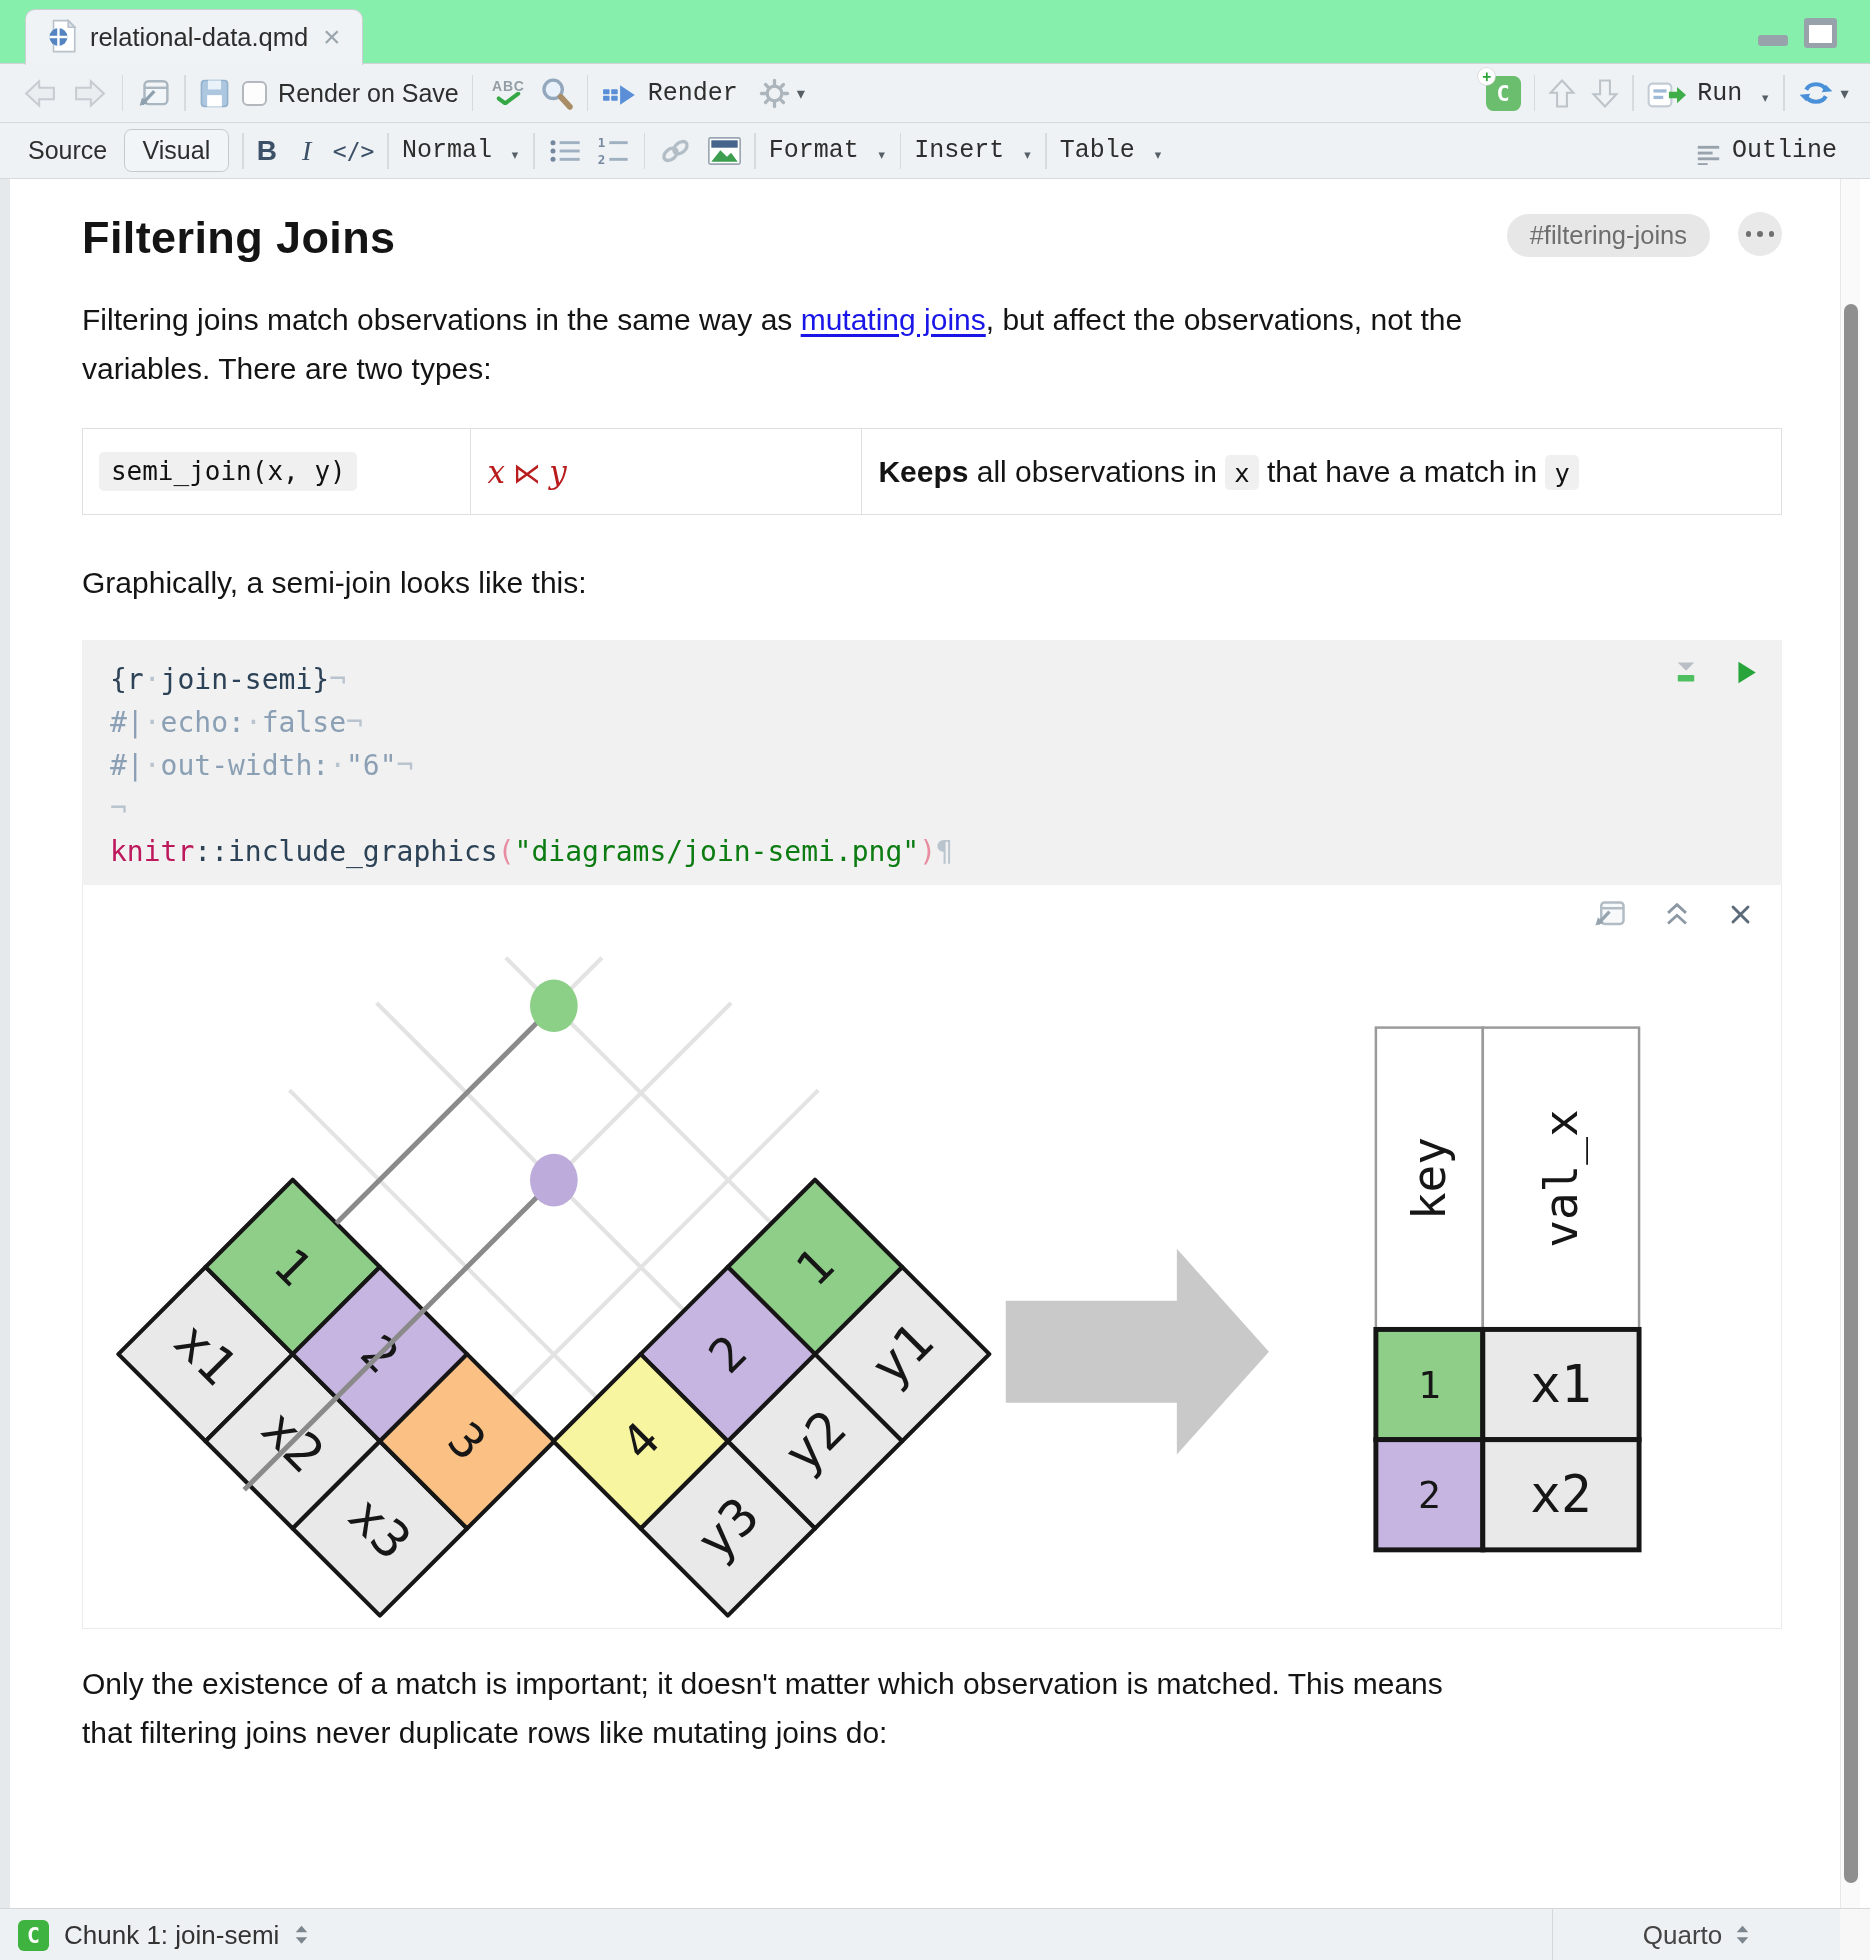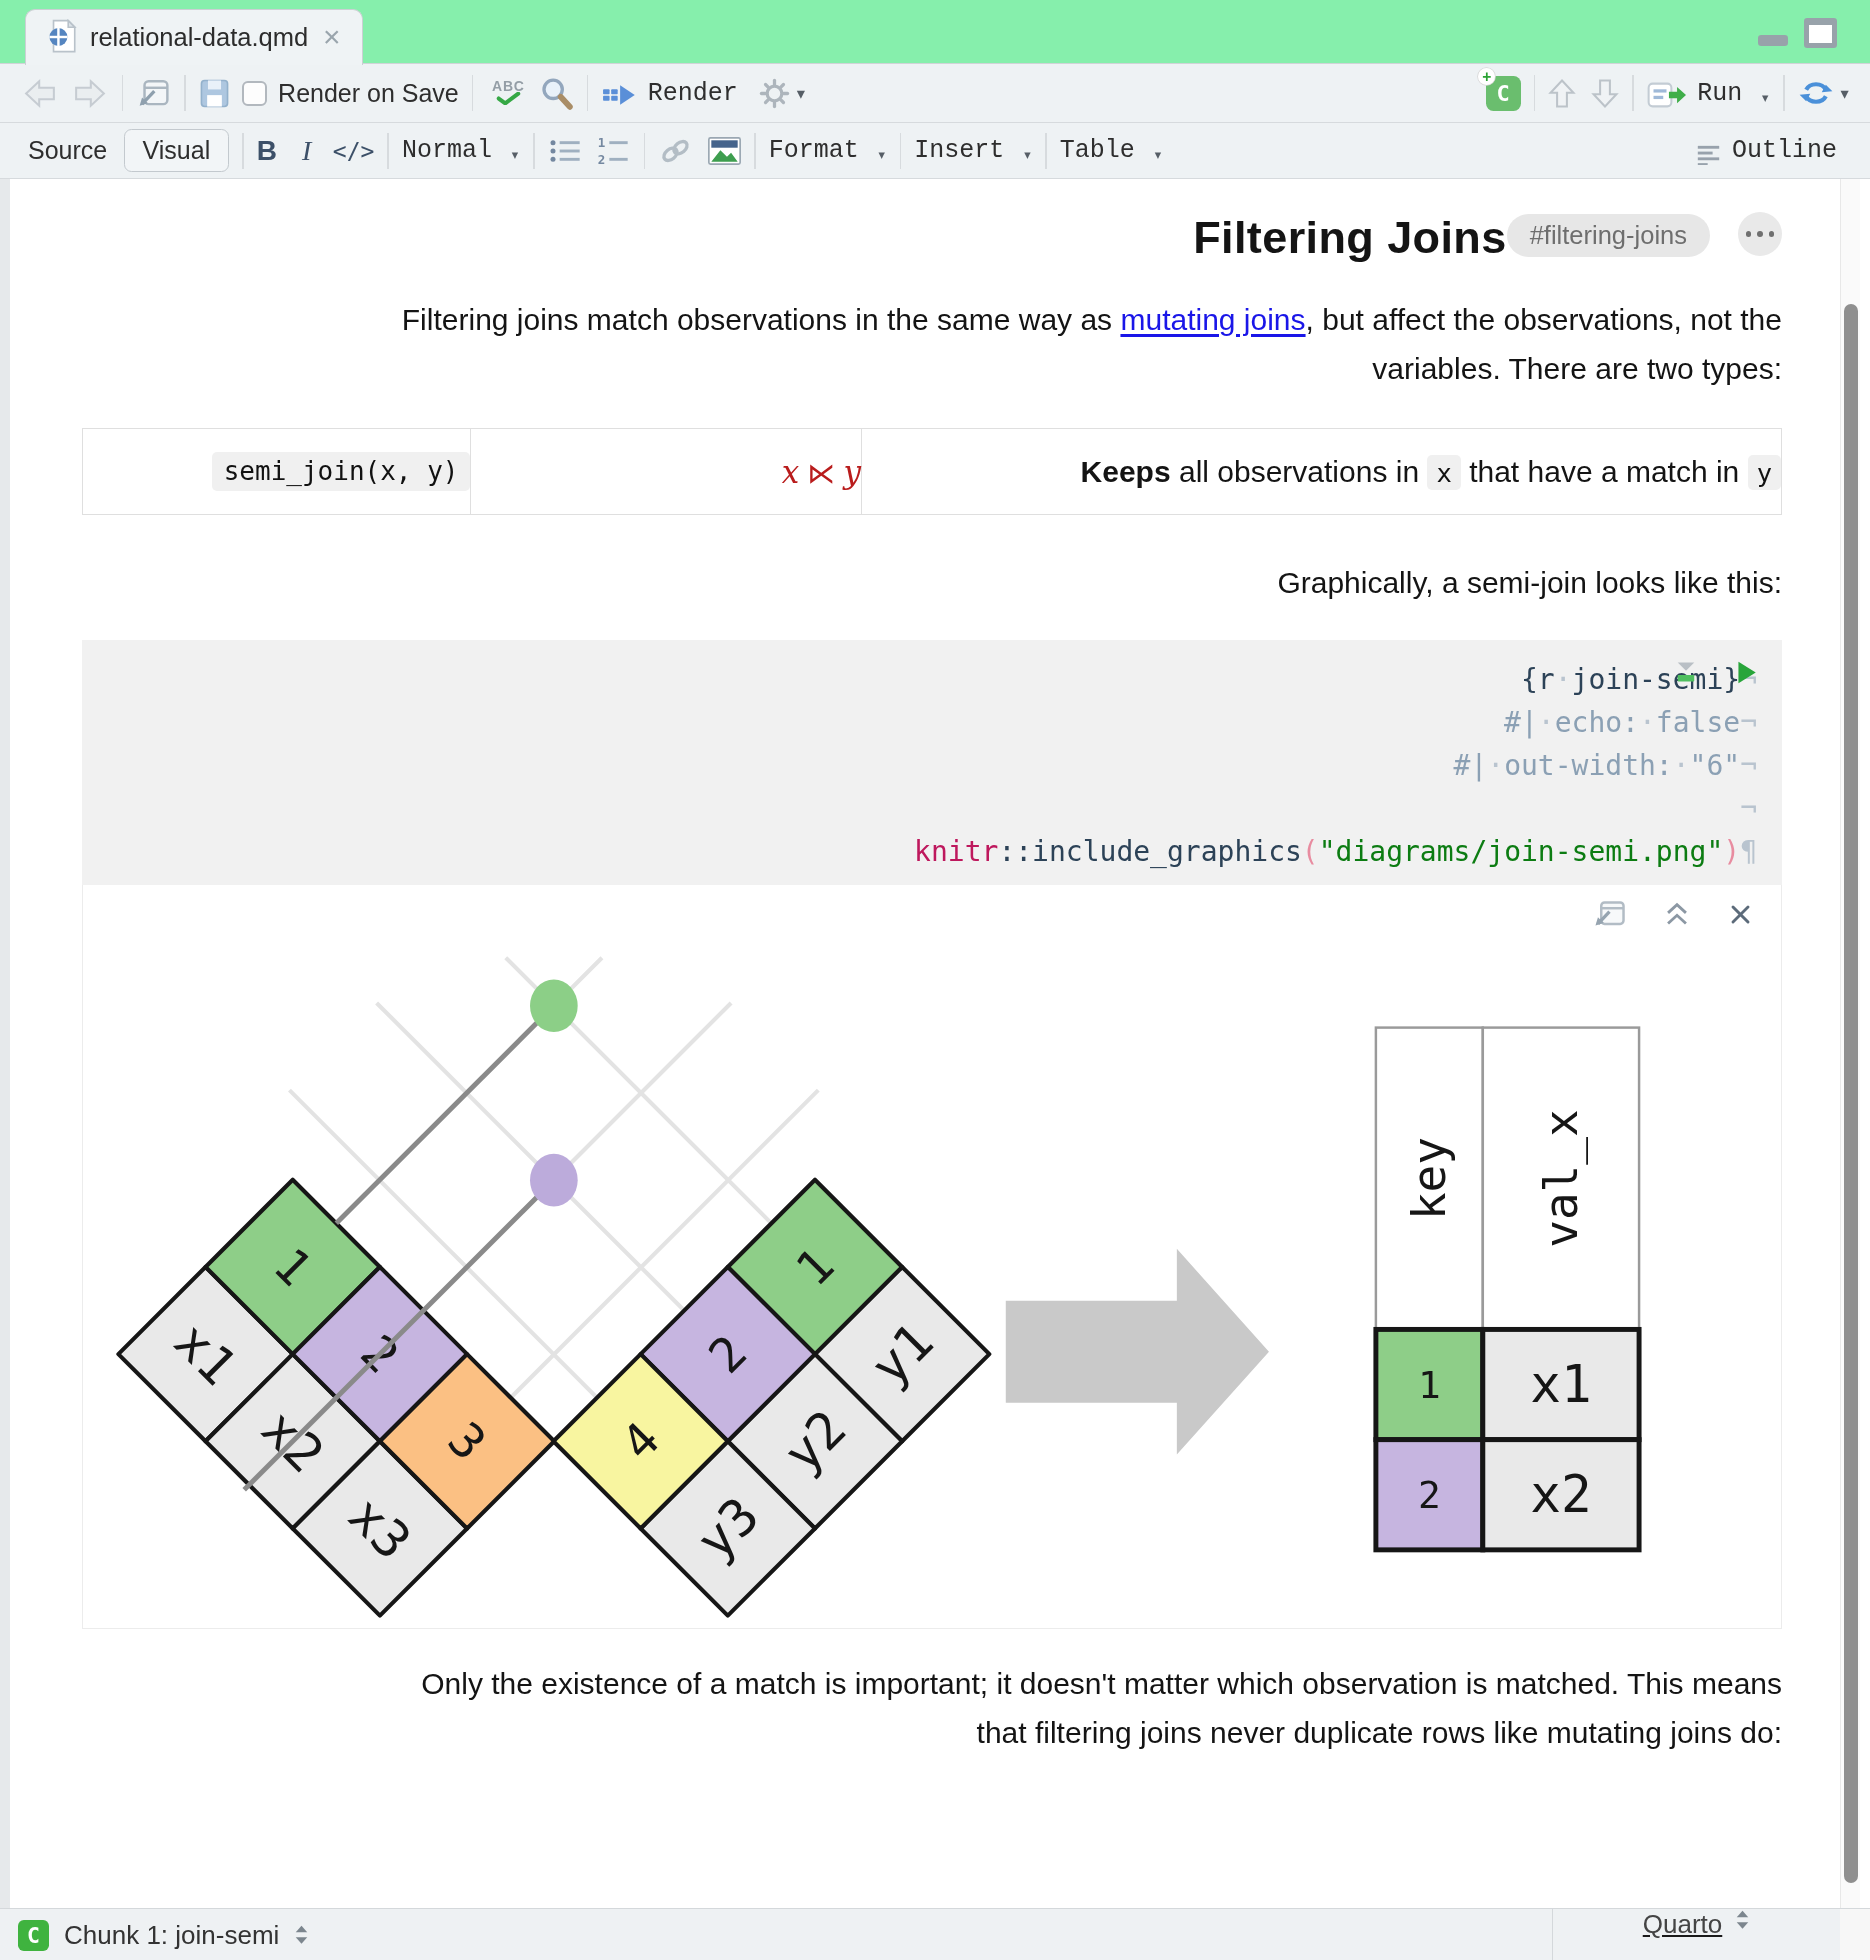--- a/index.html
+++ b/index.html
@@ -40,21 +40,21 @@
   .fmt-i { font-size:28px; font-style:italic; font-family:"Liberation Serif", serif; color:#3c5068; padding:0 5px; }
   .fmt-code { font-size:23px; font-family:"DejaVu Sans Mono", monospace; color:#3c5068; }
 
   .plusc { width:35px; height:35px; background:#6abe6e; border-radius:7.4px; position:relative; display:flex; align-items:center; justify-content:center; }
   .plusc-c { color:#fff; font-size:22px; font-weight:700; font-family:"DejaVu Sans Mono", monospace; }
   .plusc-badge { position:absolute; left:-7.4px; top:-7.4px; width:17.3px; height:17.3px; background:#fff; border-radius:50%;
                  color:#2ca335; font-size:15.6px; font-weight:800; line-height:17.3px; text-align:center; box-shadow:0 0 0 0.8px #d7d7d7; }
 
   
   .editor { flex:1; background:#fff; margin-left:10px; position:relative; overflow:hidden; }
-  .doc { padding:0 0 0 72px; width:1772px;text-align:right; }
+  .doc { padding:0 0 0 72px; width:1772px; }
   .heading-row { display:flex; align-items:flex-start; margin-top:33px; }
   h1.page-title { font-size:45px; font-weight:800; color:#141414; flex:1; letter-spacing:0.4px; }
   .anchor-badge { background:#e7e7e7; color:#6e6e6e; font-size:25.5px; border-radius:822px; padding:7.4px 23px; margin-top:1.6px; }
   .ellipsis-btn { width:44px; height:44px; background:#e9e9e9; border-radius:50%; margin-left:28px; display:flex; align-items:center; justify-content:center; gap:5.8px; }
   .ellipsis-btn i { width:5.8px; height:5.8px; background:#6f6f6f; border-radius:50%; }
 
   .para { font-size:30px; line-height:49px; color:#141414; margin-top:31px; }
   .doc-link { color:#1a16e8; text-decoration:underline; text-underline-offset:4.1px; }
 
   .join-table { border-collapse:collapse; width:100%; margin-top:35px; table-layout:fixed; }
@@ -82,21 +82,21 @@
   
   .scrollbar { position:absolute; top:0; right:10px; width:20px; height:100%; background:#fafafa; border-left:0.8px solid #e8e8e8; }
   .scroll-thumb { position:absolute; left:2.5px; top:125px; width:14px; height:1579px; background:#8f8f8f; border-radius:7.4px; }
 
   
   .statusbar { height:53px; background:#eef1f3; border-top:1.6px solid #d4d8db; display:flex; align-items:center; }
   .status-left { display:flex; align-items:center; gap:15px; padding-left:18px; flex:1; }
   .c-badge { width:31px; height:31px; background:#3fb33f; border-radius:5.8px; color:#fff; font-weight:700; font-size:21.4px;
              font-family:"DejaVu Sans Mono", monospace; display:flex; align-items:center; justify-content:center; }
   .status-text { font-size:26px; color:#333; }
-  .mode-box { border-left:1.6px solid #d4d8db; height:100%; width:288px; display:flex; align-items:flex-start; justify-content:center; gap:13px;text-decoration:underline; }
+  .mode-box { border-left:1.6px solid #d4d8db; height:100%; width:288px; display:flex; align-items:center; justify-content:center; gap:13px; }
   .mode-text { font-size:26px; color:#444; }
   .status-corner { width:30px; height:100%; background:#f7f7f7; }
 </style>
 </head>
 <body>
 
 <div class="window">
 
   <div class="tabbar">
     <div class="tab">

